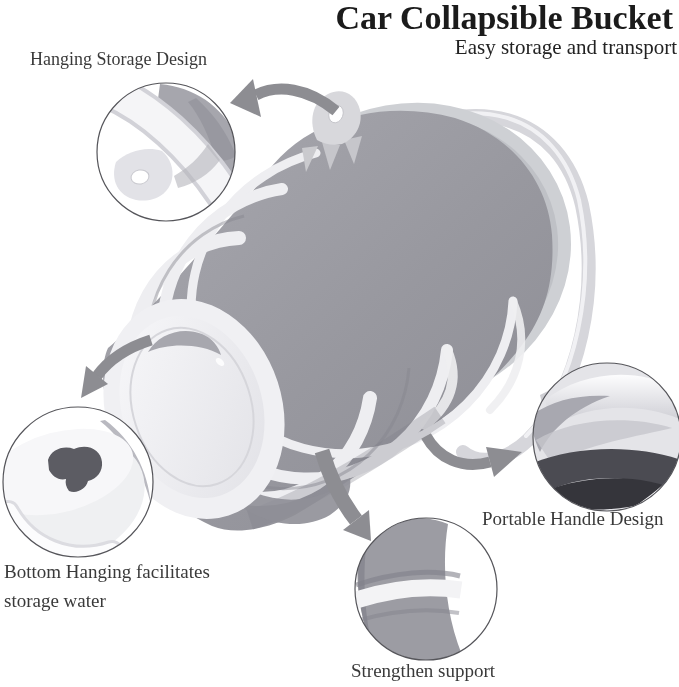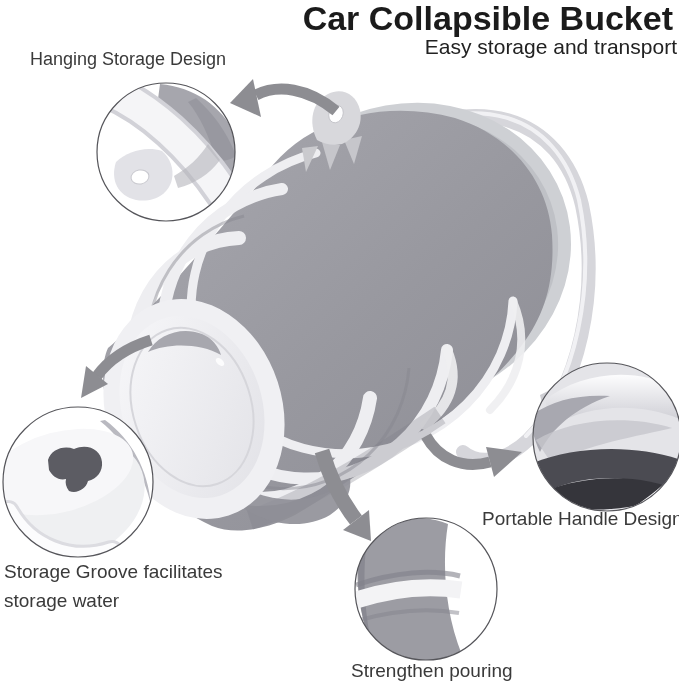--- a/index.html
+++ b/index.html
@@ -1,19 +1,19 @@
 <!DOCTYPE html>
 <html style="--background: #ffffff; --title-text: #1b1b1b; --label-text: #3a3a3a; --bucket-gray: #98989f; --bucket-light-band: #eeeef1; --rim-light: #ced0d4; --handle-light: #dadade; --groove-dark: #5c5c63; --arrow-gray: #8d8d92; --circle-outline: #55555a;"><head>
 <meta charset="utf-8">
 <style>
   html,body{margin:0;padding:0;background:#fff;}
   .stage{
     position:relative;width:679px;height:687px;overflow:hidden;
     background:var(--background,#fff);
-    font-family:Liberation Sans, sans-serif;
+    font-family:Liberation Serif, serif;
   }
   .stage svg{position:absolute;left:0;top:0;}
   .txt{position:absolute;white-space:pre;color:var(--label-text,#3a3a3a);}
   .title{
     top:1px;right:6px;font-size:34px;font-weight:bold;line-height:1.0;
     color:var(--title-text,#1b1b1b);letter-spacing:0px;
   }
   .subtitle{top:35px;right:2px;font-size:21px;color:#222;}
   .lbl{font-size:19px;}
   .lbl-hanging{left:30px;top:49px;font-size:18px;}
@@ -185,18 +185,18 @@
         <polygon class="fill-arrow" points="371,541 343,530 369,510"></polygon>
       </g>
     </g>
   </svg>
 
   <div class="txt title">Car Collapsible Bucket</div>
   <div class="txt lbl lbl-hanging">Hanging Storage Design</div>
 
   <div class="txt subtitle">Easy storage and transport</div>
 
-  <div class="txt lbl lbl-groove"><span>Storage Groove facilitates</span>
+  <div class="txt lbl lbl-groove"><span>Bottom Hanging facilitates</span>
 <span>storage water</span></div>
 
   <div class="txt lbl lbl-handle">Portable Handle Design</div>
-  <div class="txt lbl lbl-support">Strengthen pouring</div>
+  <div class="txt lbl lbl-support">Strengthen support</div>
 </div>
 
 </body></html>

